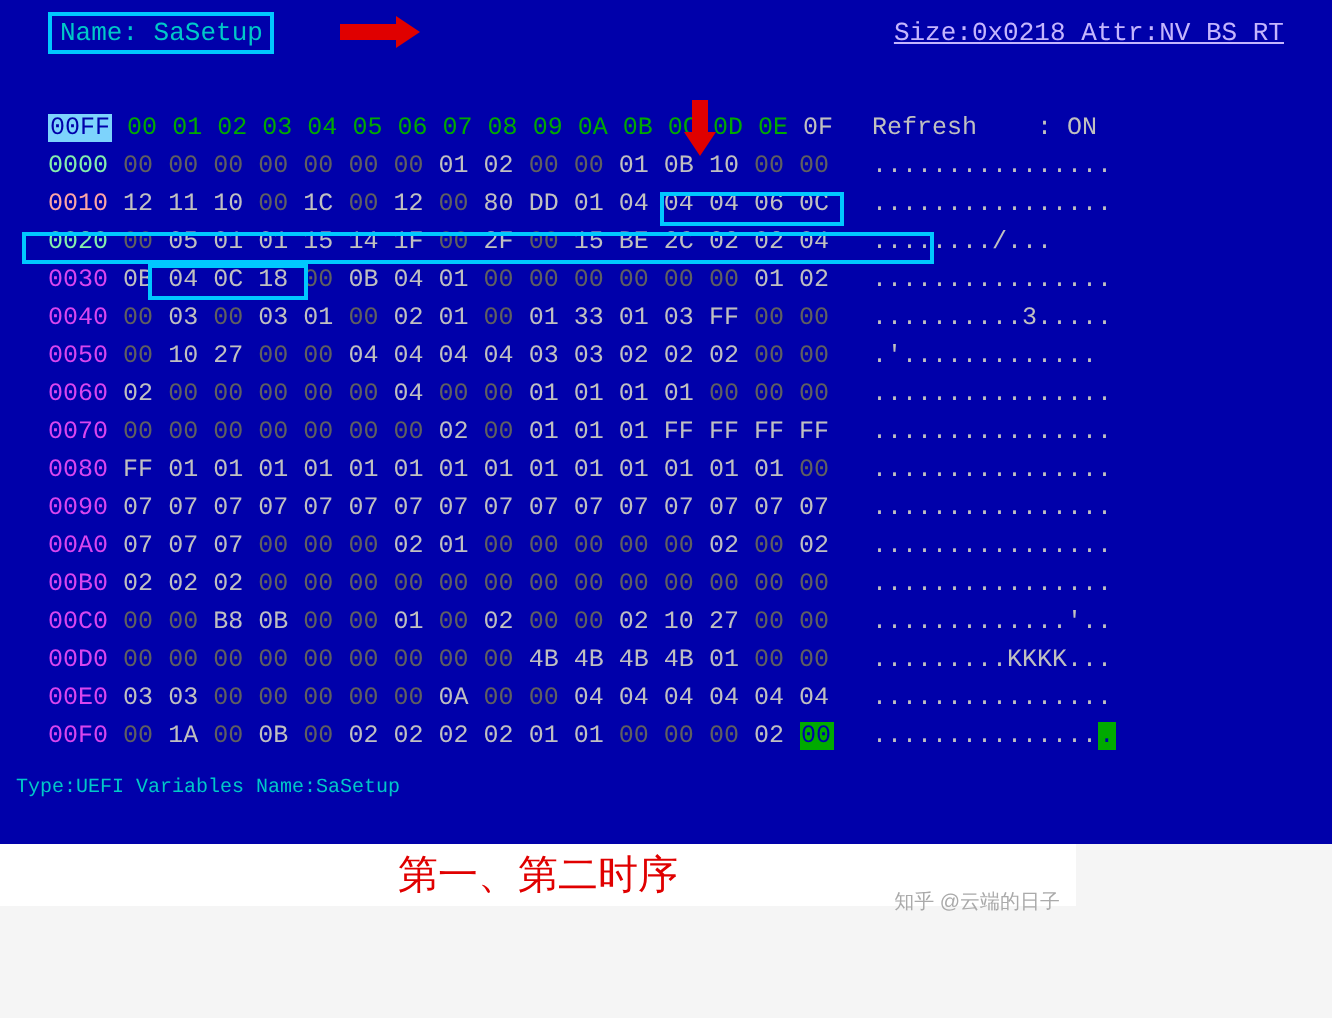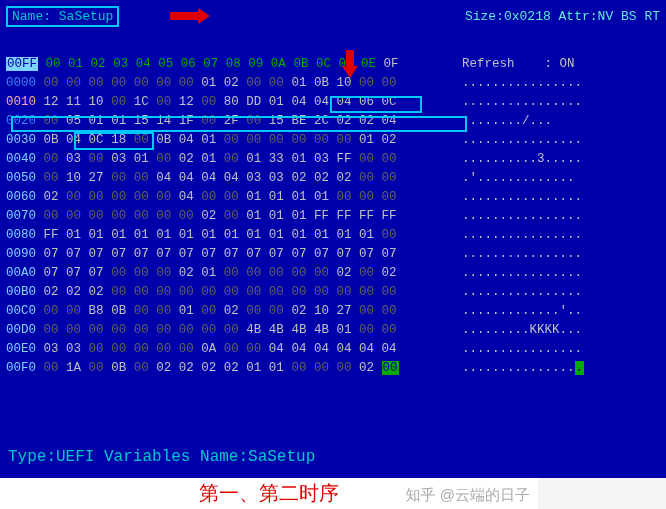--- a/index.html
+++ b/index.html
@@ -7,37 +7,37 @@
     background: #f5f5f5;
     font-family: 'Courier New', monospace;
     font-size: 13px;
     width: 666px;
     height: 509px;
     overflow: hidden;
   }
   .screen {
     background: #0000aa;
     width: 666px;
-    height: 478px;
-    padding: 6px 6px;
+    height: 422px;
+    padding: 6px 24px;
     position: relative;
     color: #c0c0c0;
   }
   .header-row {
     display: flex;
     justify-content: space-between;
     align-items: center;
     margin-bottom: 16px;
     color: #00c8c8;
   }
   .name-box {
     border: 2px solid #00c8ff;
     padding: 1px 4px;
   }
-  .size-attr { color: #5eead4; font-size: 13px; }
+  .size-attr { color: #c4b5fd; font-size: 13px; text-decoration: underline; }
   .arrow-right {
     position: absolute;
     left: 170px;
     top: 8px;
     width: 40px;
     height: 16px;
     color: #e00000;
   }
   .arrow-down {
     position: absolute;
@@ -55,66 +55,65 @@
     line-height: 19px;
     white-space: pre;
   }
   .col-hdr { color: #00aa00; }
   .col-hdr-last { color: #c0c0c0; }
   .offset-inv {
     background: #7dd3fc;
     color: #0000aa;
     padding: 0 1px;
   }
-  .row-off-white { color: #3b82f6; }
+  .row-off-white { color: #86efac; }
   .row-off-red { color: #fca5a5; }
-  .row-off-brown { color: #7dd3fc; }
+  .row-off-brown { color: #d946ef; }
   .hexv { color: #c0c0c0; }
   .hex00 { color: #606060; }
   .hex-last-cell {
     background: #00aa00;
     color: #0000aa;
     padding: 0 1px;
   }
   .hl-row {
     position: absolute;
     border: 2px solid #00c8ff;
     pointer-events: none;
   }
   .ascii-col {
     color: #c0c0c0;
     font-size: 12.5px;
     line-height: 19px;
     white-space: pre;
-    margin-left: 44px;
   }
   .refresh-line { color: #c0c0c0; }
   .footer-line {
     color: #00c8c8;
     position: absolute;
-    bottom: 12px;
+    bottom: 22px;
     left: 8px;
-    font-size: 16px;
+    font-size: 10px;
   }
   .caption {
     width: 538px;
     height: 31px;
     text-align: center;
     font-family: sans-serif;
     font-size: 20px;
     color: #e00000;
     padding-top: 2px;
     position: relative;
     background: #ffffff;
   }
   .watermark {
     position: absolute;
     right: 8px;
-    top: 8px;
-    font-size: 15px;
+    top: 22px;
+    font-size: 10px;
     color: #aaa;
   }
 </style>
 </head>
 <body>
 
 <div class="screen">
 
   <div class="header-row">
     <span class="name-box">Name: SaSetup</span>

